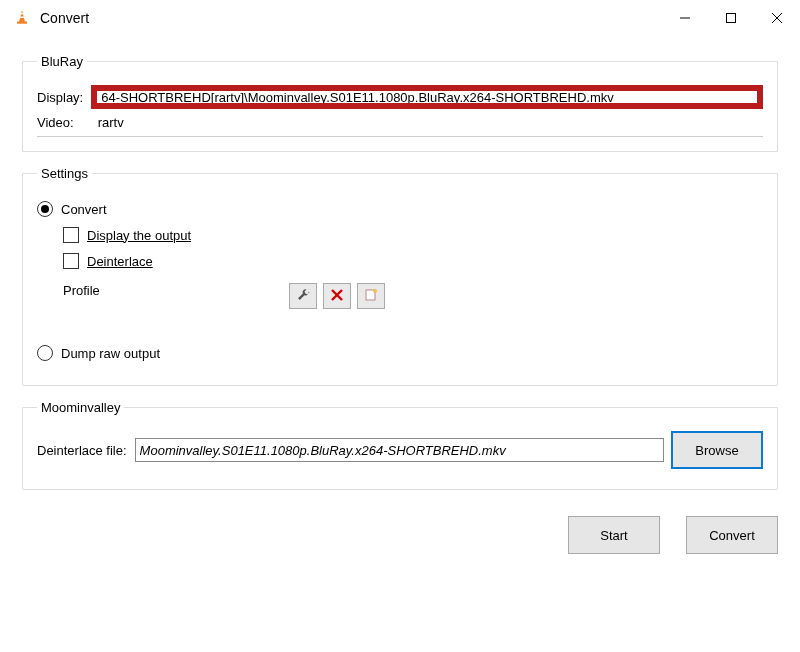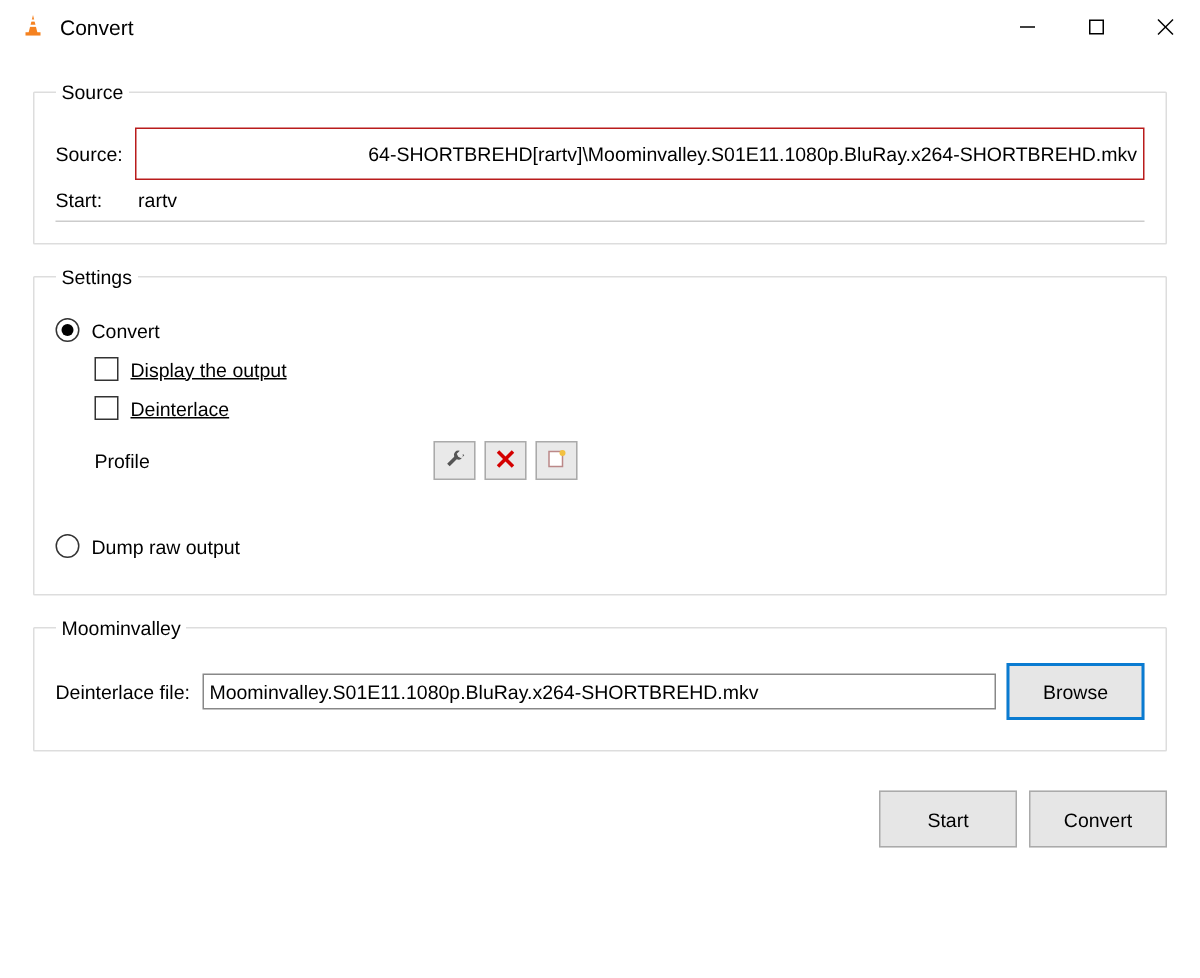--- a/index.html
+++ b/index.html
@@ -46,26 +46,25 @@
       color: #000;
     }
     .row {
       display: flex;
       align-items: center;
       margin: 6px 0;
     }
     .label { margin-right: 8px; }
     .src-input {
       flex: 1;
-      height: 35px;
-      border: 1px solid #b91c1c;
+      height: 24px;
+      border: 6px solid #b91c1c;
       padding: 0 4px;
       font-size: 13px;
       font-family: inherit;
-      text-align: right;
     }
     .type-row { margin-top: 6px; }
     .type-val { margin-left: 16px; }
     .sep {
       border: none;
       border-top: 1px solid #ccc;
       margin: 6px 0 0 0;
     }
     .radio, .check {
       width: 16px; height: 16px;
@@ -88,21 +87,20 @@
       border: 1px solid #333;
     }
     .radio-row, .check-row {
       display: flex;
       align-items: center;
       margin: 10px 0;
     }
     .indent { margin-left: 26px; text-decoration: underline; }
     .profile-row {
       display: flex;
-      align-items: center;
       margin: 14px 0 8px 26px;
     }
     .profile-label { width: 220px; }
     .dropdown {
       flex: 0 0 290px;
       height: 26px;
       border: 1px solid #888;
       background: #e9e9e9;
       display: flex;
       align-items: center;
@@ -120,40 +118,41 @@
       justify-content: center;
     }
     .dest-input {
       flex: 1;
       height: 24px;
       border: 1px solid #888;
       padding: 10px 4px;
       font-size: 13px;
       font-family: inherit;
       margin-right: 7px;
+      font-style: italic;
     }
     .btn {
       height: 38px;
       min-width: 92px;
       border: 1px solid #aaa;
       background: #e6e6e6;
       display: inline-flex;
       align-items: center;
       justify-content: center;
       font-size: 13px;
       font-family: inherit;
     }
     .btn.primary-outline {
       border: 2px solid #0a7bd1;
       background: #e6e6e6;
     }
     .footer {
       display: flex;
       justify-content: flex-end;
-      gap: 8px;
+      gap: 26px;
       padding-right: 22px;
       margin-top: 2px;
     }
     .spacer-v { height: 18px; }
   </style>
 </head>
 <body>
 
 <div class="titlebar">
   <span class="icon">
@@ -181,27 +180,27 @@
           <line x1="1" y1="1" x2="11" y2="11" stroke="#000" stroke-width="1"></line>
           <line x1="11" y1="1" x2="1" y2="11" stroke="#000" stroke-width="1"></line>
         </svg>
     </div>
   </div>
 </div>
 
 <div class="content">
 
   <fieldset>
-    <legend>Source</legend>
+    <legend>BluRay</legend>
     <div class="row">
-      <span class="label">Source:</span>
+      <span class="label">Display:</span>
       <input class="src-input" value="64-SHORTBREHD[rartv]\Moominvalley.S01E11.1080p.BluRay.x264-SHORTBREHD.mkv" style="">
     </div>
     <div class="row type-row">
-      <span class="label">Start:</span>
+      <span class="label">Video:</span>
       <span class="type-val">rartv</span>
     </div>
     <hr class="sep">
   </fieldset>
 
   <fieldset>
     <legend>Settings</legend>
 
     <div class="radio-row">
       <span class="radio checked"></span>

